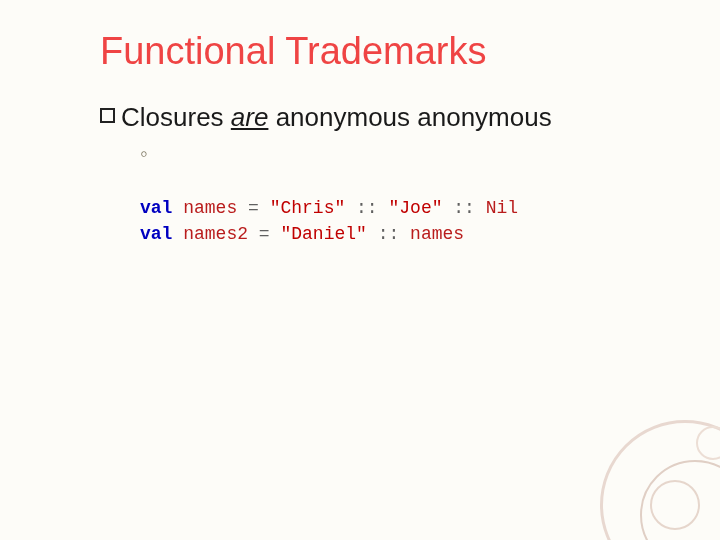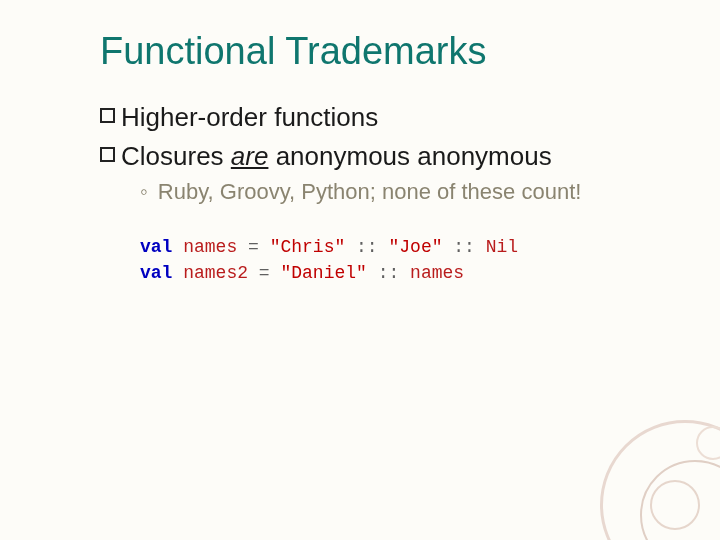--- a/index.html
+++ b/index.html
@@ -11,21 +11,21 @@
     font-family: Arial, Helvetica, sans-serif;
     position: relative;
     overflow: hidden;
   }
   .slide {
     padding: 30px 50px 30px 100px;
     box-sizing: border-box;
   }
   .title {
     font-size: 38px;
-    color: #0f766e;
+    color: #ef4444;
     margin-bottom: 28px;
     font-weight: normal;
   }
   .bullet-item {
     font-size: 26px;
     color: #1a1a1a;
     margin-bottom: 6px;
     display: flex;
     align-items: flex-start;
     line-height: 1.25;
@@ -77,35 +77,30 @@
   .c2 { right: -30px; bottom: -30px; width: 110px; height: 110px; border: 2px solid #e0cfc5; }
   .c3 { right: 20px;  bottom: 10px;  width: 50px;  height: 50px;  border: 2px solid #e6d6cc; }
   .c4 { right: -10px; bottom: 80px;  width: 34px;  height: 34px;  border: 2px solid #ecded5; }
 </style>
 </head>
 <body>
 
 <div class="slide">
   <div class="title">Functional Trademarks</div>
 
-  <div class="bullet-item">
-    <span class="square-bullet"></span>
-    <span>Higher-order functions</span>
-  </div>
 
   <div class="bullet-item">
     <span class="square-bullet"></span>
     <span>
       <span>Closures </span><span class="italic">are</span><span> anonymous anonymous</span>
     </span>
   </div>
 
   <div class="sub-item">
     <span class="sub-bullet">◦</span>
-    <span>Ruby, Groovy, Python; none of these count!</span>
   </div>
 
 
   <div class="code-block">
     <div>
       <span class="kw">val</span>
       <span class="ident"> </span><span class="ident">names</span><span class="punct"> = </span><span class="str">"Chris"</span><span class="punct"> :: </span><span class="str">"Joe"</span><span class="punct"> :: </span><span class="ident">Nil</span>
     </div>
     <div>
       <span class="kw">val</span>

